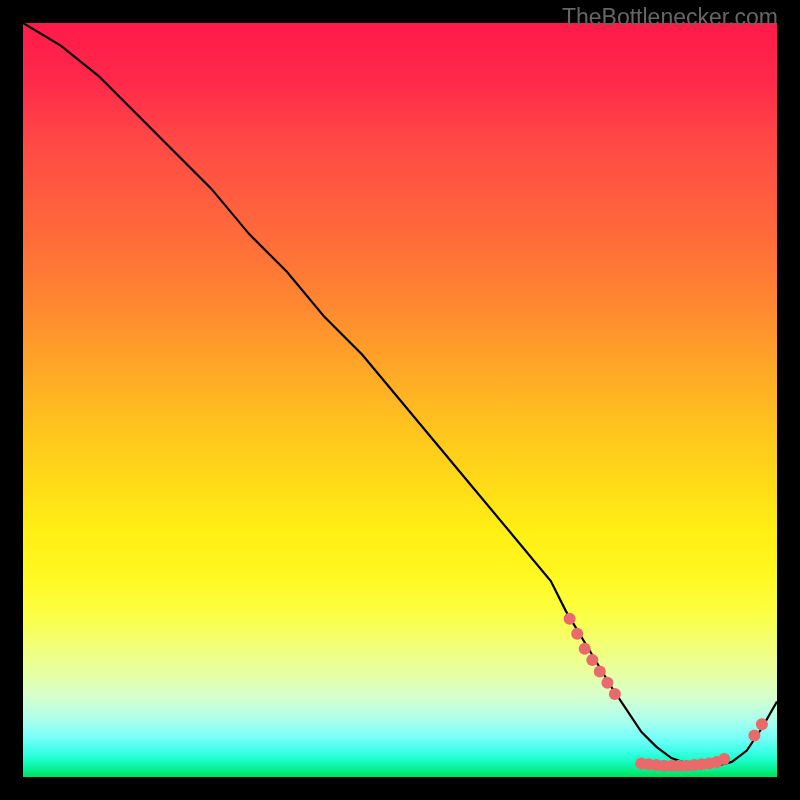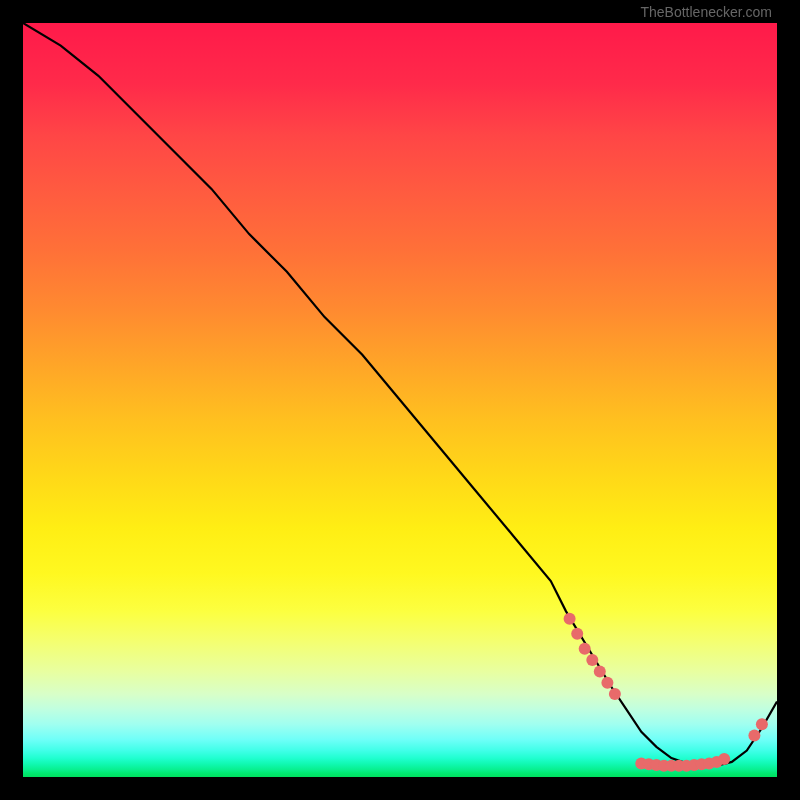--- a/index.html
+++ b/index.html
@@ -6,23 +6,23 @@
   body {
     width: 800px;
     height: 800px;
     background: #000;
     position: relative;
     font-family: Arial, sans-serif;
   }
   .attribution {
     position: absolute;
     top: 4px;
-    right: 28px;
+    right: 22px;
     color: #666;
-    font-size: 14px;
+    font-size: 23px;
     font-weight: normal;
     z-index: 10;
   }
   .plot-area {
     position: absolute;
     left: 23px;
     top: 23px;
     width: 754px;
     height: 754px;
     overflow: hidden;

